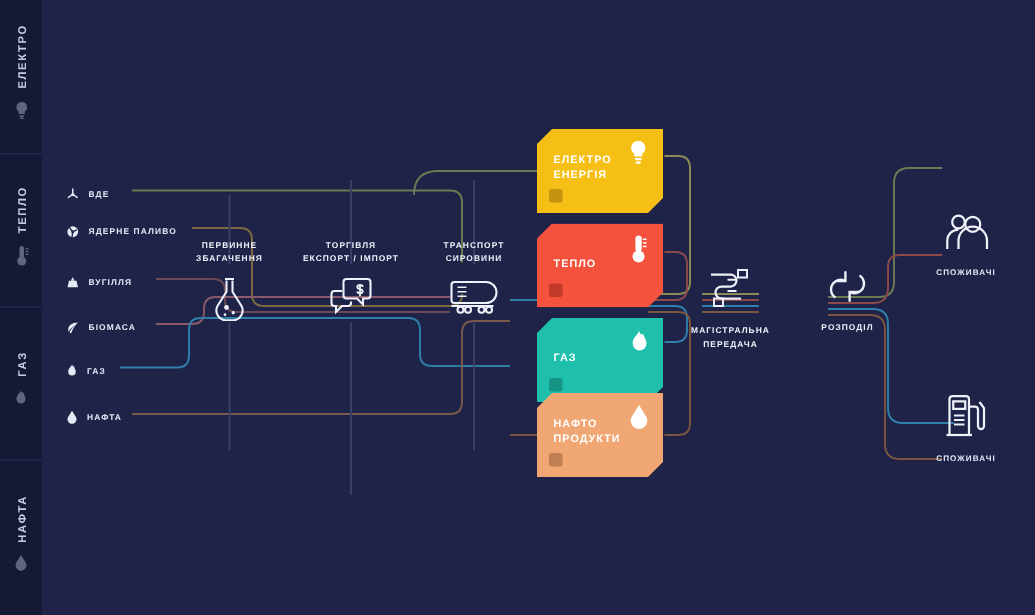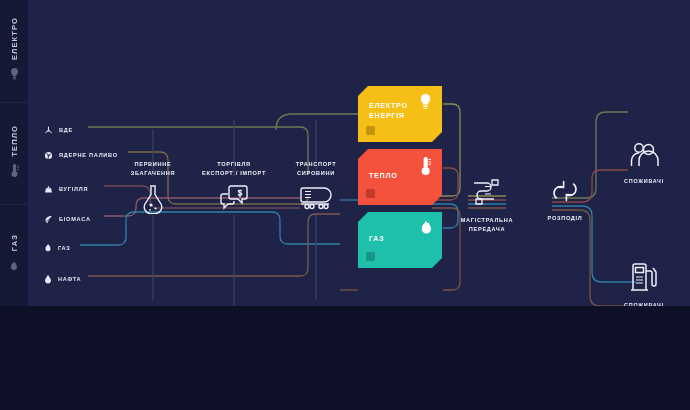--- a/index.html
+++ b/index.html
@@ -1,21 +1,21 @@
 <!DOCTYPE html>
 <html><head>
 <meta charset="utf-8">
 <style>
   * { margin:0; padding:0; box-sizing:border-box; }
   html,body { background:#0d1026; }
   body { font-family:"Liberation Sans", sans-serif; }
 
   #stage {
     position:relative;
-    width:690px; height:306px;
+    width:690px; height:410px;
     background:#1e2347;
     overflow:hidden;
   }
 
   
   #rail {
     position:absolute; left:0; top:0;
     width:28px; height:410px;
     background:#151935;
     z-index:6;
@@ -357,20 +357,30 @@
   <div class="tag" style="left:358px;top:212px;background:#1fc0ab">
     <span class="tag-txt">ГАЗ</span>
     <span class="tag-ic">
       <svg width="14" height="18" viewBox="0 0 14 18">
           <path d="M7 1c0 3.2-4.2 4-4.2 9a4.6 4.6 0 0 0 9.2 0c0-3.2-2.1-4-2.1-6.6C9.2 5 7 3.4 7 1z" fill="#fff"></path>
         </svg>
     </span>
     <span class="tag-sq" style="background:#169585"></span>
   </div>
 
+  <div class="tag" style="left:358px;top:262px;background:#f0a773">
+    <span class="tag-txt">НАФТО
+ПРОДУКТИ</span>
+    <span class="tag-ic">
+      <svg width="14" height="18" viewBox="0 0 14 18">
+          <path d="M7 1 2.3 8.6a5.5 5.5 0 1 0 9.4 0z" fill="#fff"></path>
+        </svg>
+    </span>
+    <span class="tag-sq" style="background:#c07f50"></span>
+  </div>
 
   <div class="cons" style="left:604px;top:142px">
     <span>
       <svg width="34" height="26" viewBox="0 0 34 26" fill="none" stroke="#eef0fa" stroke-width="1.5">
         <circle cx="12" cy="6" r="4.2"></circle>
         <path d="M4.5 24v-5.5A7.5 7.5 0 0 1 12 11"></path>
         <circle cx="21.5" cy="7.5" r="5"></circle>
         <path d="M12 24v-5.5a9.5 9.5 0 0 1 19 0V24"></path>
       </svg>
     </span>

